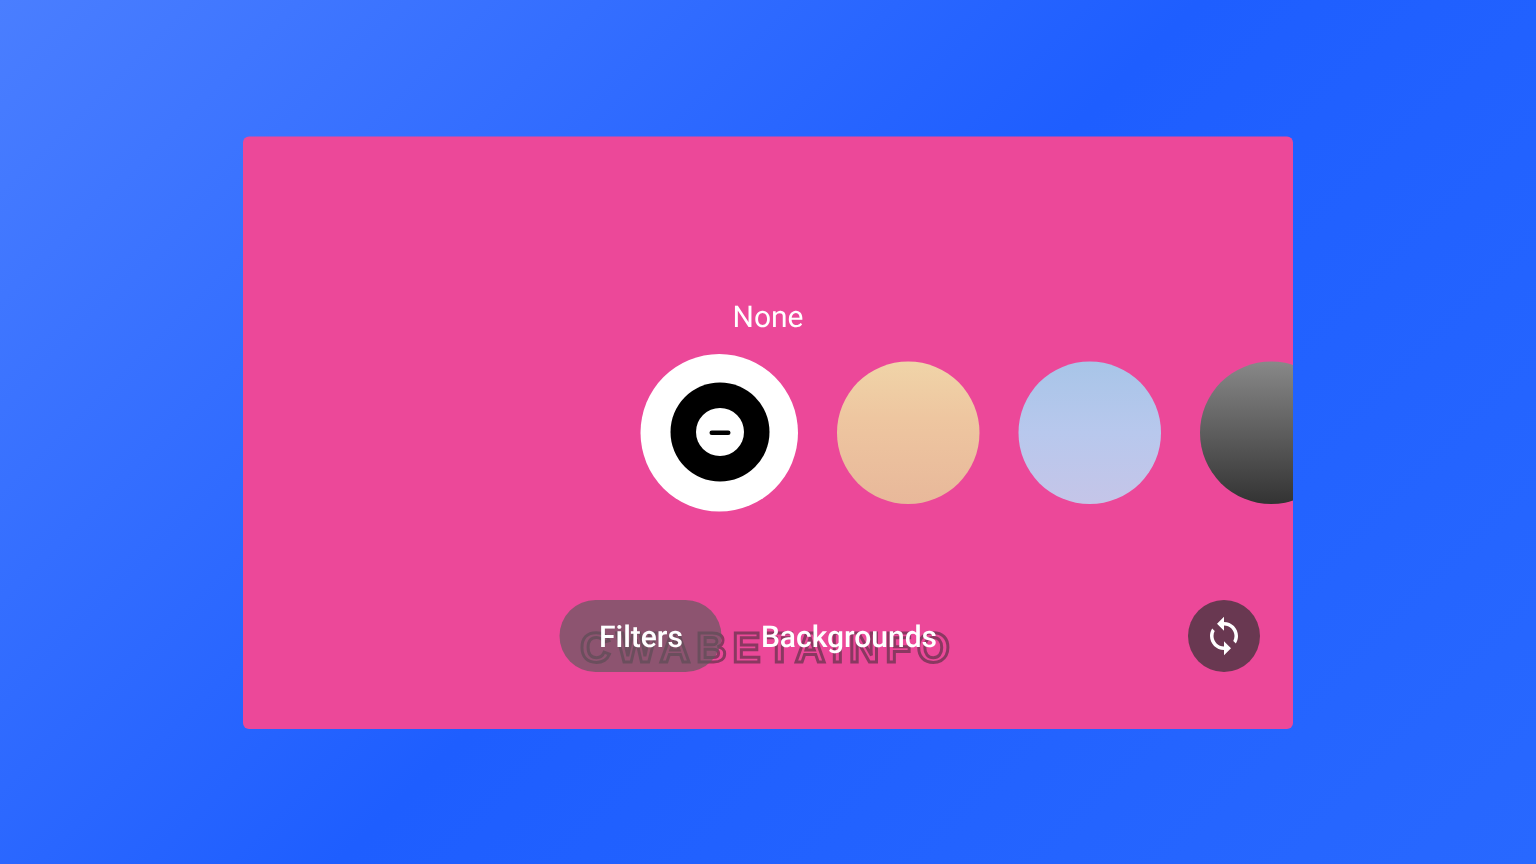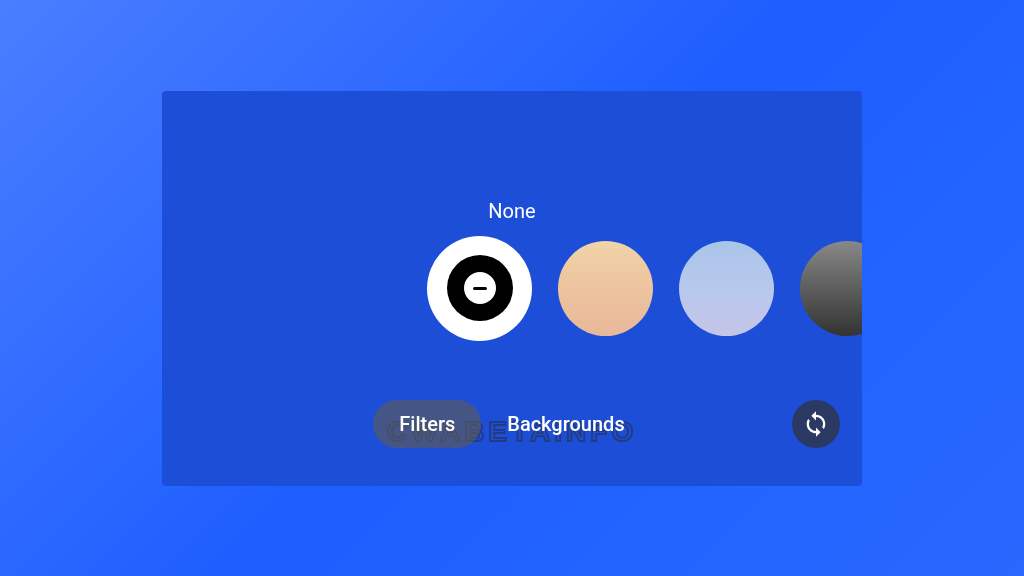--- a/index.html
+++ b/index.html
@@ -9,21 +9,21 @@
       background: linear-gradient(135deg, #4a7eff 0%, #1e5eff 50%, #2868ff 100%);
       display: flex;
       align-items: center;
       justify-content: center;
       font-family: -apple-system, BlinkMacSystemFont, 'Segoe UI', Roboto, sans-serif;
       overflow: hidden;
     }
     .window {
       width: 700px;
       height: 395px;
-      background: #1d4ed8;
+      background: #ec4899;
       border-radius: 4px;
       position: relative;
       overflow: hidden;
     }
     .filter-label {
       position: absolute;
       top: 108px;
       left: 50%;
       transform: translateX(-50%);
       color: #fff;

